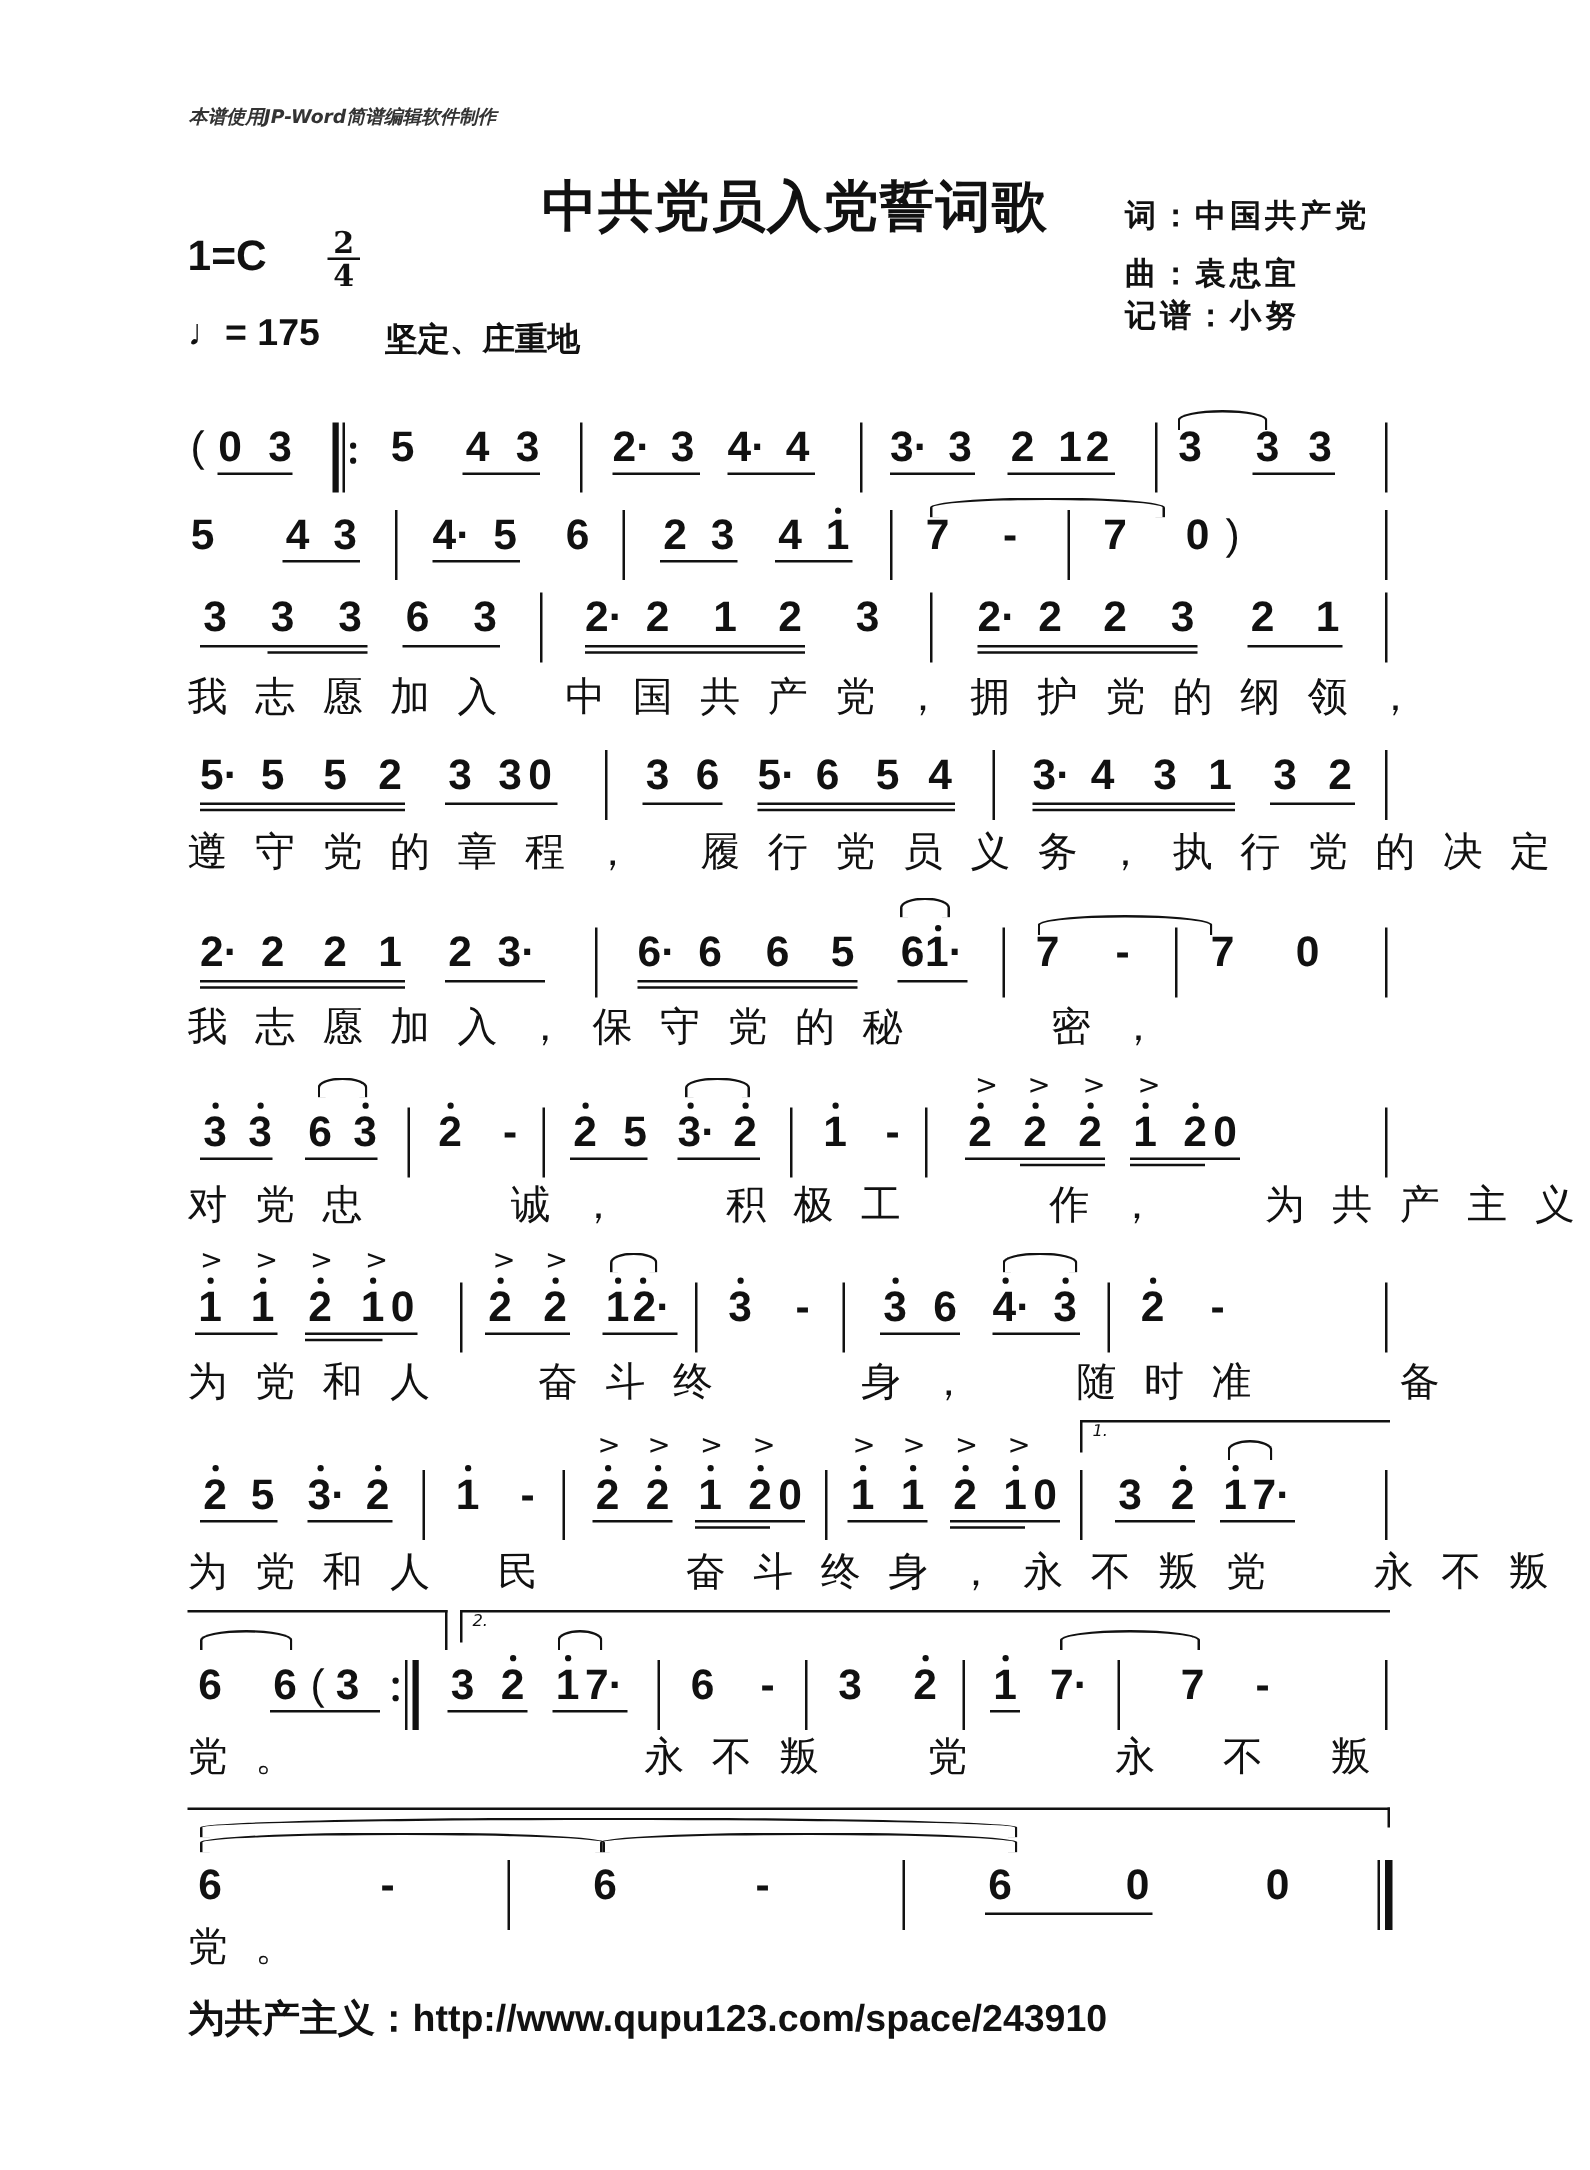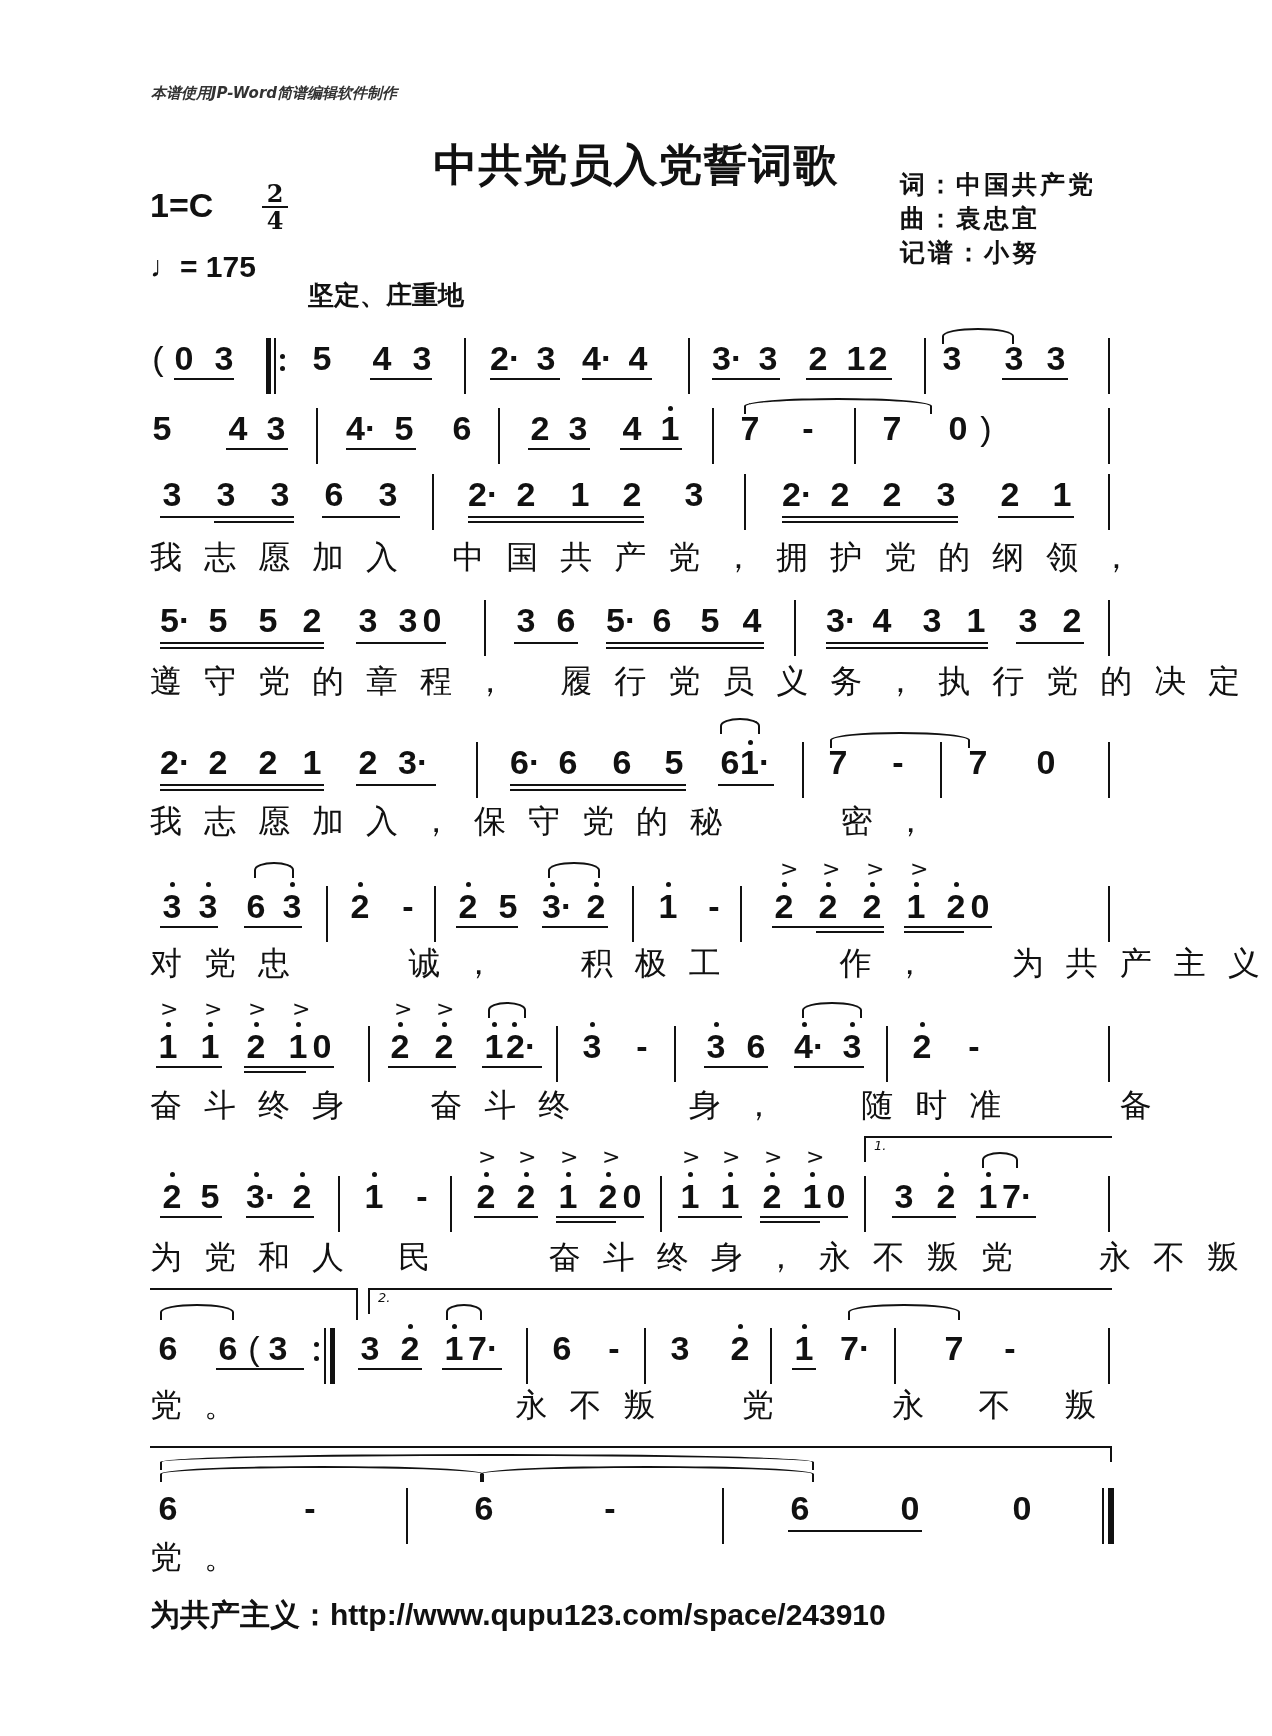--- a/index.html
+++ b/index.html
@@ -5,21 +5,21 @@
   html,body{margin:0;padding:0;background:#fff;}
   body{width:1272px;height:1736px;position:relative;overflow:hidden;color:#111;font-family:"DejaVu Sans",sans-serif;}
   .abs{position:absolute;font-weight:bold;}
   .credit{left:151px;top:84px;font-size:15px;font-style:italic;color:#333;}
   .title{left:0;width:1272px;text-align:center;top:136px;font-size:44px;letter-spacing:1px;font-family:"DejaVu Sans",sans-serif;}
   .key{left:150px;top:186px;font-size:34px;font-weight:bold;font-family:"Liberation Sans",sans-serif;}
   .frac{position:absolute;left:262px;top:182px;width:26px;text-align:center;font-family:"DejaVu Serif",serif;font-weight:bold;font-size:24px;line-height:23px;}
   .frac .bar{height:2px;background:#111;margin:1px 0;}
   .tempo{left:150px;top:250px;font-size:30px;font-family:"Liberation Sans",sans-serif;}
   .tempo .note{font-size:30px;}
-  .mood{left:308px;top:254px;font-size:26px;margin-top:24px;}
+  .mood{left:308px;top:254px;font-size:26px;}
   .meta{left:900px;font-size:25px;font-family:"DejaVu Serif",serif;letter-spacing:3px;}
   .row{position:absolute;left:150px;width:970px;height:60px;}
   .n{position:absolute;font-family:"Liberation Sans",sans-serif;font-weight:bold;font-size:34px;line-height:40px;text-align:center;width:24px;}
   .bl{position:absolute;width:2px;background:#111;height:56px;}
   .ul{position:absolute;height:2px;background:#111;}
   .lyr{position:absolute;left:150px;font-family:"DejaVu Serif",serif;font-size:32px;letter-spacing:22px;white-space:pre;}
   .footer{left:150px;top:1595px;font-size:30px;font-family:"Liberation Sans",sans-serif;}
   .dot{position:absolute;width:5px;height:5px;border-radius:50%;background:#111;}
   .arc{position:absolute;border:2px solid #111;border-bottom:none;border-radius:50% 50% 0 0;height:14px;}
   .acc{position:absolute;font-size:22px;font-family:"DejaVu Sans",sans-serif;}
@@ -36,21 +36,21 @@
 <div class="frac">
   <div>2</div>
   <div class="bar"></div>
   <div>4</div>
 </div>
 <div class="abs tempo">
   <span class="note">♩</span><span>= 175</span>
 </div>
 <div class="abs mood">坚定、庄重地</div>
 
-<div class="abs meta" style="top:168px">词：中国共产党</div>
+<div class="abs meta" style="top:156px">词：中国共产党</div>
 <div class="abs meta" style="top:202px">曲：袁忠宜</div>
 <div class="abs meta" style="top:236px">记谱：小努</div>
 
 <div class="row" style="top:338px">
   <span class="n" style="left:-4px;font-weight:normal">(</span>
   <span class="n" style="left:22px">0</span>
   <span class="n" style="left:62px">3</span>
   <div class="ul" style="left:24px;top:40px;width:60px"></div>
   <div class="bl" style="left:116px;width:5px"></div>
   <div class="bl" style="left:124px"></div>
@@ -311,21 +311,21 @@
   <span class="n" style="left:690px">3</span>
     <div class="dot" style="left:700px;top:-4px"></div>
   <div class="ul" style="left:554px;top:40px;width:64px"></div>
   <div class="ul" style="left:644px;top:40px;width:70px"></div>
   <div class="bl" style="left:736px"></div>
   <span class="n" style="left:760px">2</span>
     <div class="dot" style="left:770px;top:-4px"></div>
   <span class="n" style="left:812px">-</span>
   <div class="bl" style="left:958px"></div>
 </div>
-<div class="lyr" style="top:1084px">奋斗终身  奋斗终   身，  随时准   备</div>
+<div class="lyr" style="top:1084px">为党和人  奋斗终   身，  随时准   备</div>
 
 <div class="row" style="top:1176px">
   <span class="n" style="left:10px">2</span>
     <div class="dot" style="left:20px;top:-4px"></div>
   <span class="n" style="left:48px">5</span>
   <span class="n" style="left:96px">3·</span>
     <div class="dot" style="left:104px;top:-4px"></div>
   <span class="n" style="left:140px">2</span>
     <div class="dot" style="left:150px;top:-4px"></div>
   <div class="ul" style="left:10px;top:40px;width:62px"></div>

